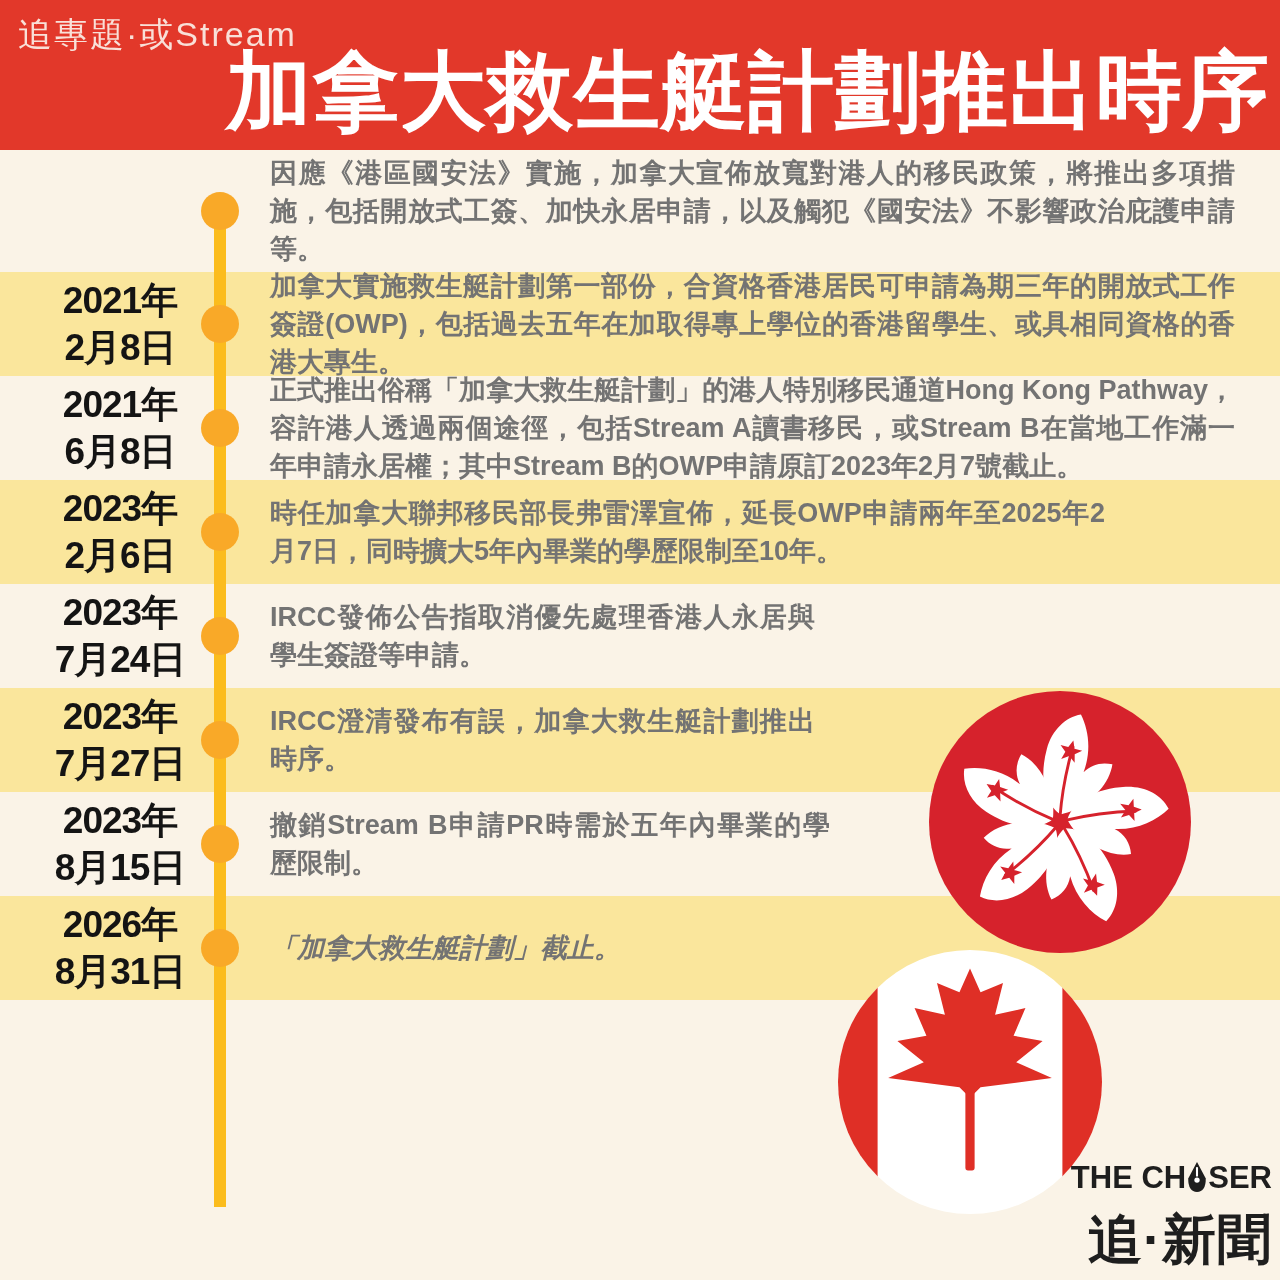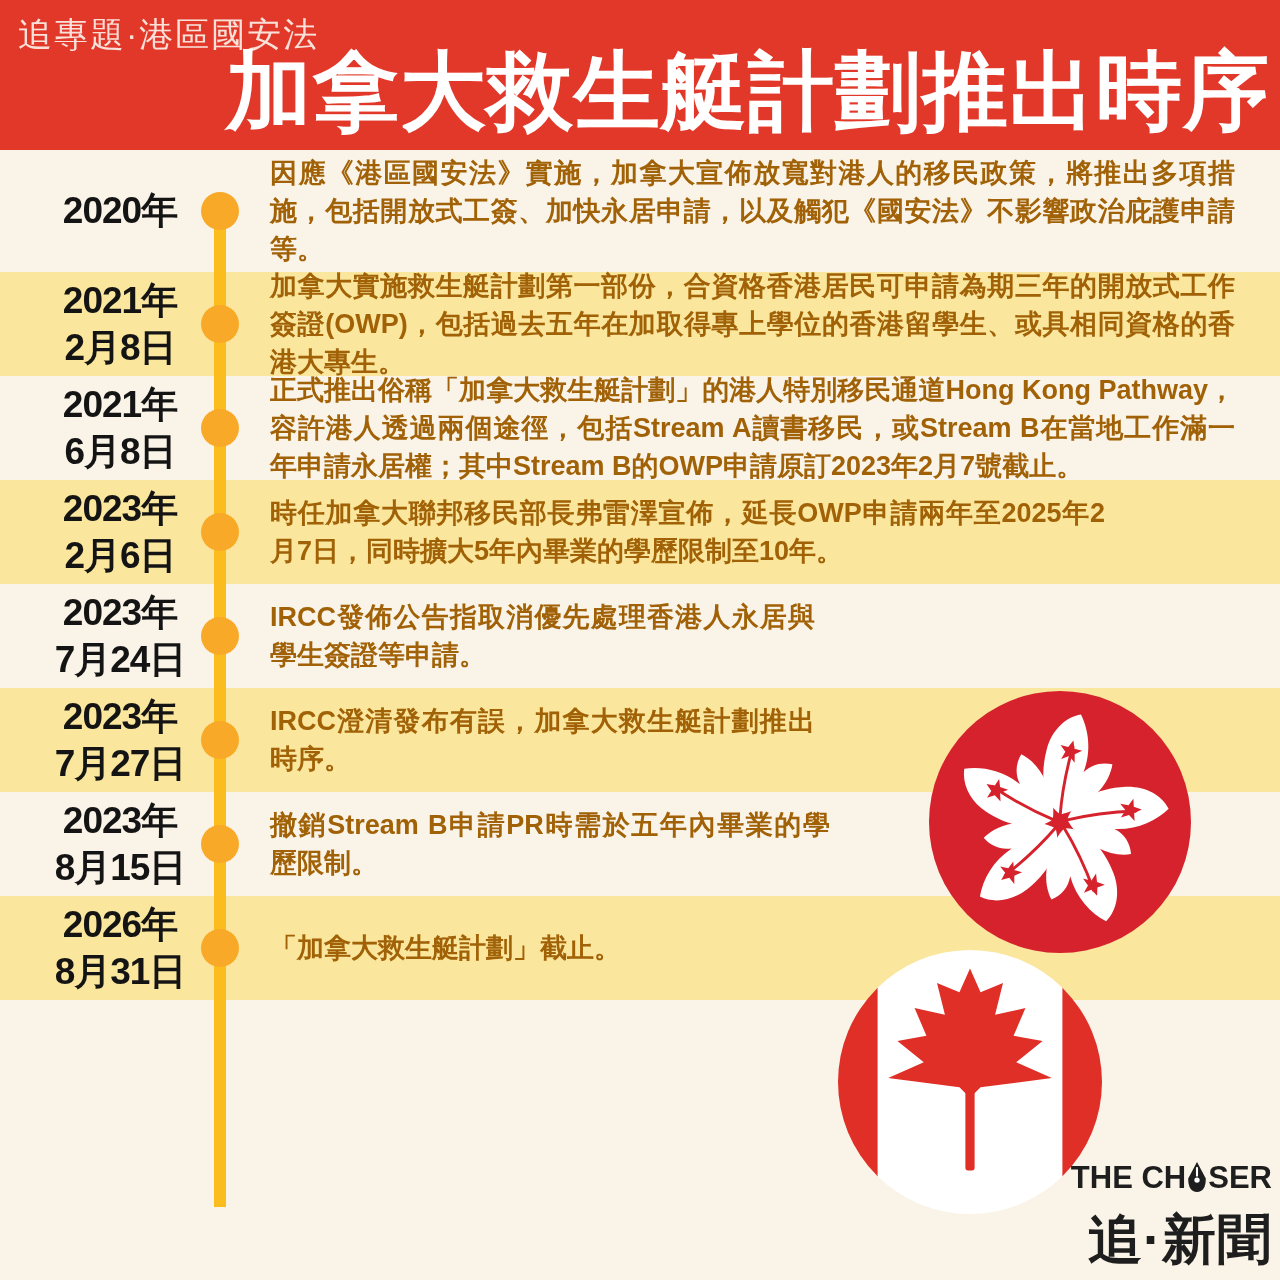--- a/index.html
+++ b/index.html
@@ -18,27 +18,27 @@
   .row { position:relative; width:1280px; }
   .row.cream { background:#FAF3E7; }
   .row.yellow { background:#FAE69C; }
   .h1 { height:122px; } .h { height:104px; }
   .date { position:absolute; left:20px; top:50%; transform:translateY(-50%);
           width:200px; text-align:center; font-size:37px; font-weight:800;
           color:#141414; line-height:1.28; letter-spacing:-1px; }
   .dot { position:absolute; left:201px; top:50%; transform:translateY(-50%);
          width:38px; height:38px; border-radius:50%; background:#F9A928; z-index:2; }
   .desc { position:absolute; left:270px; top:50%; transform:translateY(-50%);
-          font-size:27px; font-weight:700; color:#a16207; line-height:38px;
+          font-size:27px; font-weight:700; color:#737373; line-height:38px;
           text-align:justify; }
   .w-wide  { width:965px; }
   .w-med   { width:835px; }
   .w-nar   { width:545px; }
   .w-nar2  { width:560px; }
-  .w-auto  { width:700px; text-align:left; }
+  .w-auto  { width:700px; text-align:left;font-style:italic; }
 
   .tl-line { position:absolute; left:214px; top:207px; width:12px; height:1000px;
              background:#FBBC1D; z-index:1; }
 
   
   .flag { position:absolute; z-index:3; }
   .flag-hk { left:929px; top:691px; width:262px; height:262px; }
   .flag-ca { left:838px; top:950px; width:264px; height:264px; }
   .flag svg { display:block; width:100%; height:100%; }
 
@@ -48,29 +48,28 @@
              display:flex; align-items:flex-end; justify-content:flex-end;margin-left:14px; }
   .logo-en .nib { width:24px; height:31px; margin:0 -1px; }
   .logo-zh { font-size:54px; font-weight:900; letter-spacing:1px; line-height:1.05; margin-top:18px; }
 </style>
 </head>
 <body>
 
 <div class="page">
 
   <header class="header">
-    <div class="kicker">追專題·港區國安法</div>
+    <div class="kicker">追專題·或Stream</div>
     <h1 class="title">加拿大救生艇計劃推出時序</h1>
   </header>
 
   <main>
 
     <section class="row cream h1">
       <div class="date">
-        <div>2020年</div>
       </div>
       <span class="dot"></span>
       <p class="desc w-wide">因應《港區國安法》實施，加拿大宣佈放寬對港人的移民政策，將推出多項措施，包括開放式工簽、加快永居申請，以及觸犯《國安法》不影響政治庇護申請等。</p>
     </section>
 
     <section class="row yellow h">
       <div class="date">
         <div>2021年</div>
         <div>2月8日</div>
       </div>

